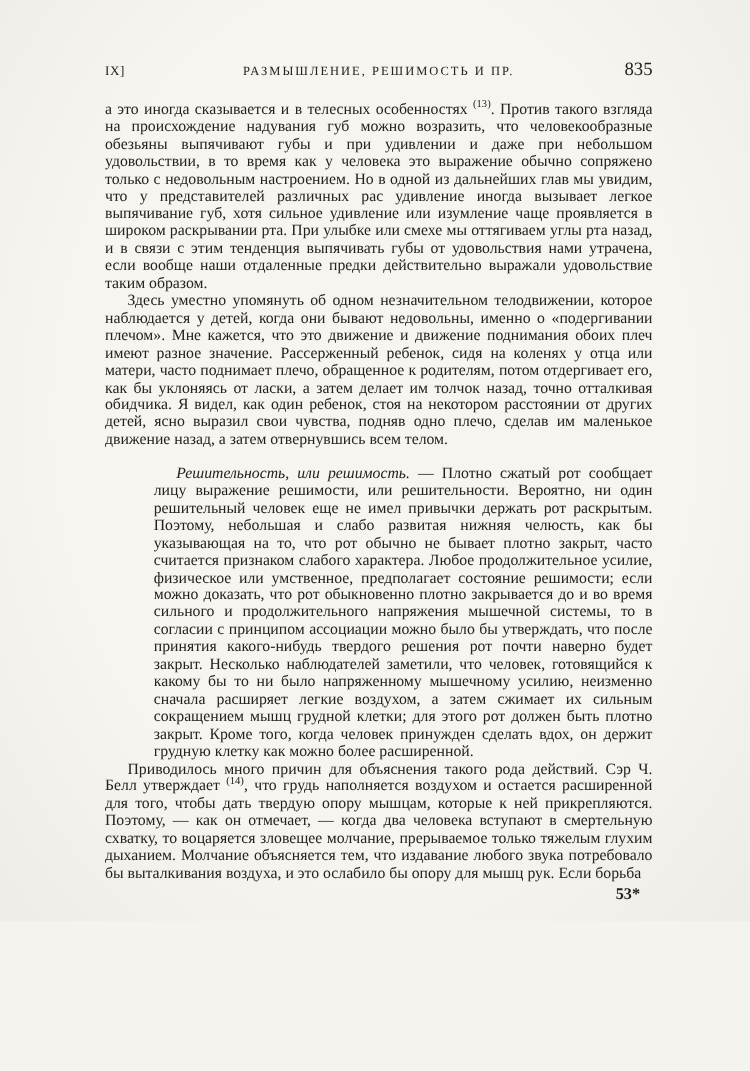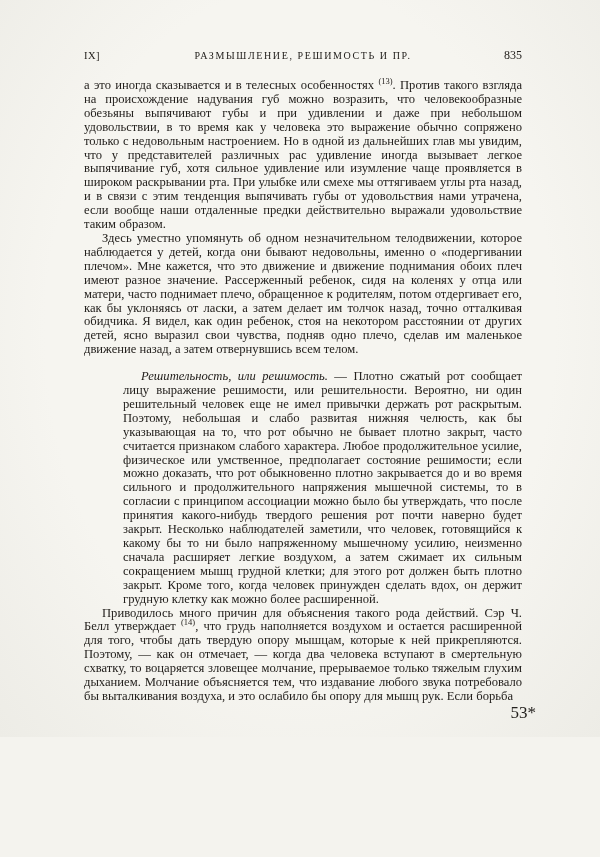--- a/index.html
+++ b/index.html
@@ -19,21 +19,21 @@
     padding: 48px 78px 0 84px;
   }
   .header {
     display: flex;
     align-items: baseline;
     width: 438px;
     margin-bottom: 16px;
   }
   .hdr-left  { width: 70px; font-size: 10.5px; letter-spacing: 0.5px; }
   .hdr-center{ flex: 1; text-align: center; font-size: 10px; letter-spacing: 1.6px; white-space: nowrap; }
-  .hdr-right { width: 70px; text-align: right; font-size: 12px; }
+  .hdr-right { width: 70px; text-align: right; font-size: 15px; }
   .text-block {
     width: 438px;
     font-size: 12.6px;
     line-height: 13.9px;
     text-align: justify;
   }
   .para { text-indent: 18px; }
   .para.no-indent { text-indent: 0; }
   .para.section-start { margin-top: 13px; margin-left: 39px; }
   .fnref {
@@ -51,24 +51,24 @@
   }
   .footnote { text-indent: 18px; }
   .fnmark {
     font-size: 7.5px;
     line-height: 0;
     vertical-align: super;
   }
   .spaced-name { letter-spacing: 2px; }
   .signature {
     position: absolute;
-    right: 64px;
+    right: 88px;
     bottom: 14px;
-    font-size: 17px;
-    font-weight: normal;
+    font-size: 13px;
+    font-weight: bold;
   }
 </style>
 </head>
 <body>
 
 <div class="page">
 
   <div class="header">
     <span class="hdr-left">IX]</span>
     <span class="hdr-center">РАЗМЫШЛЕНИЕ, РЕШИМОСТЬ И ПР.</span>

